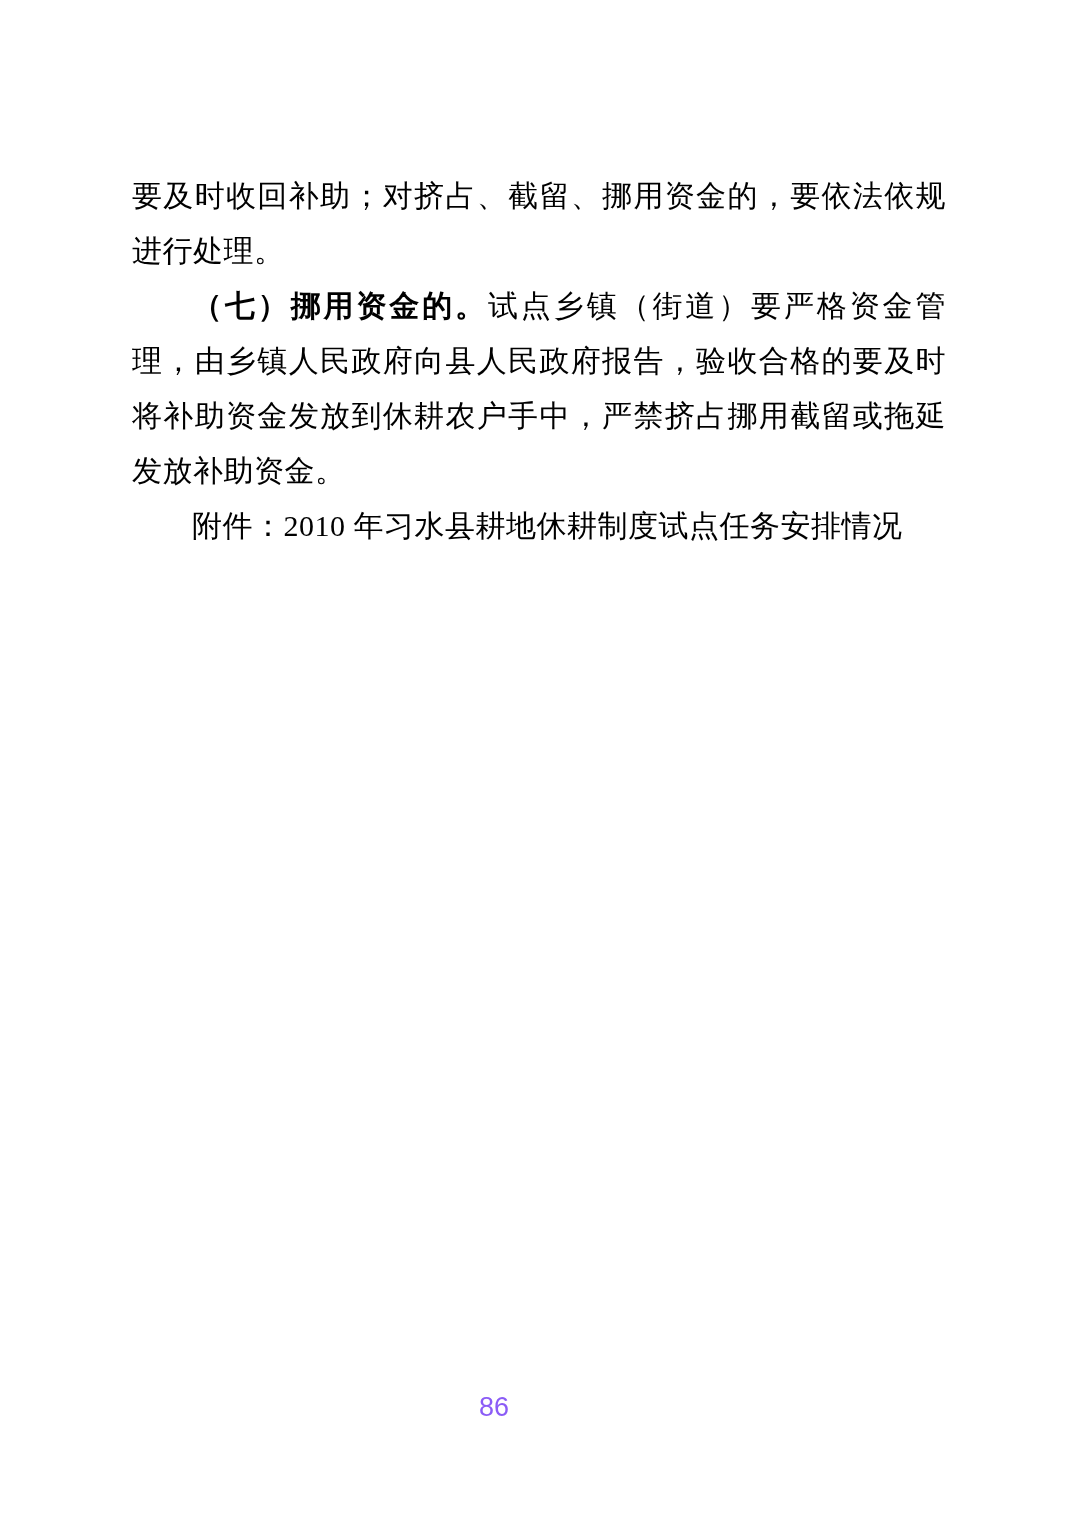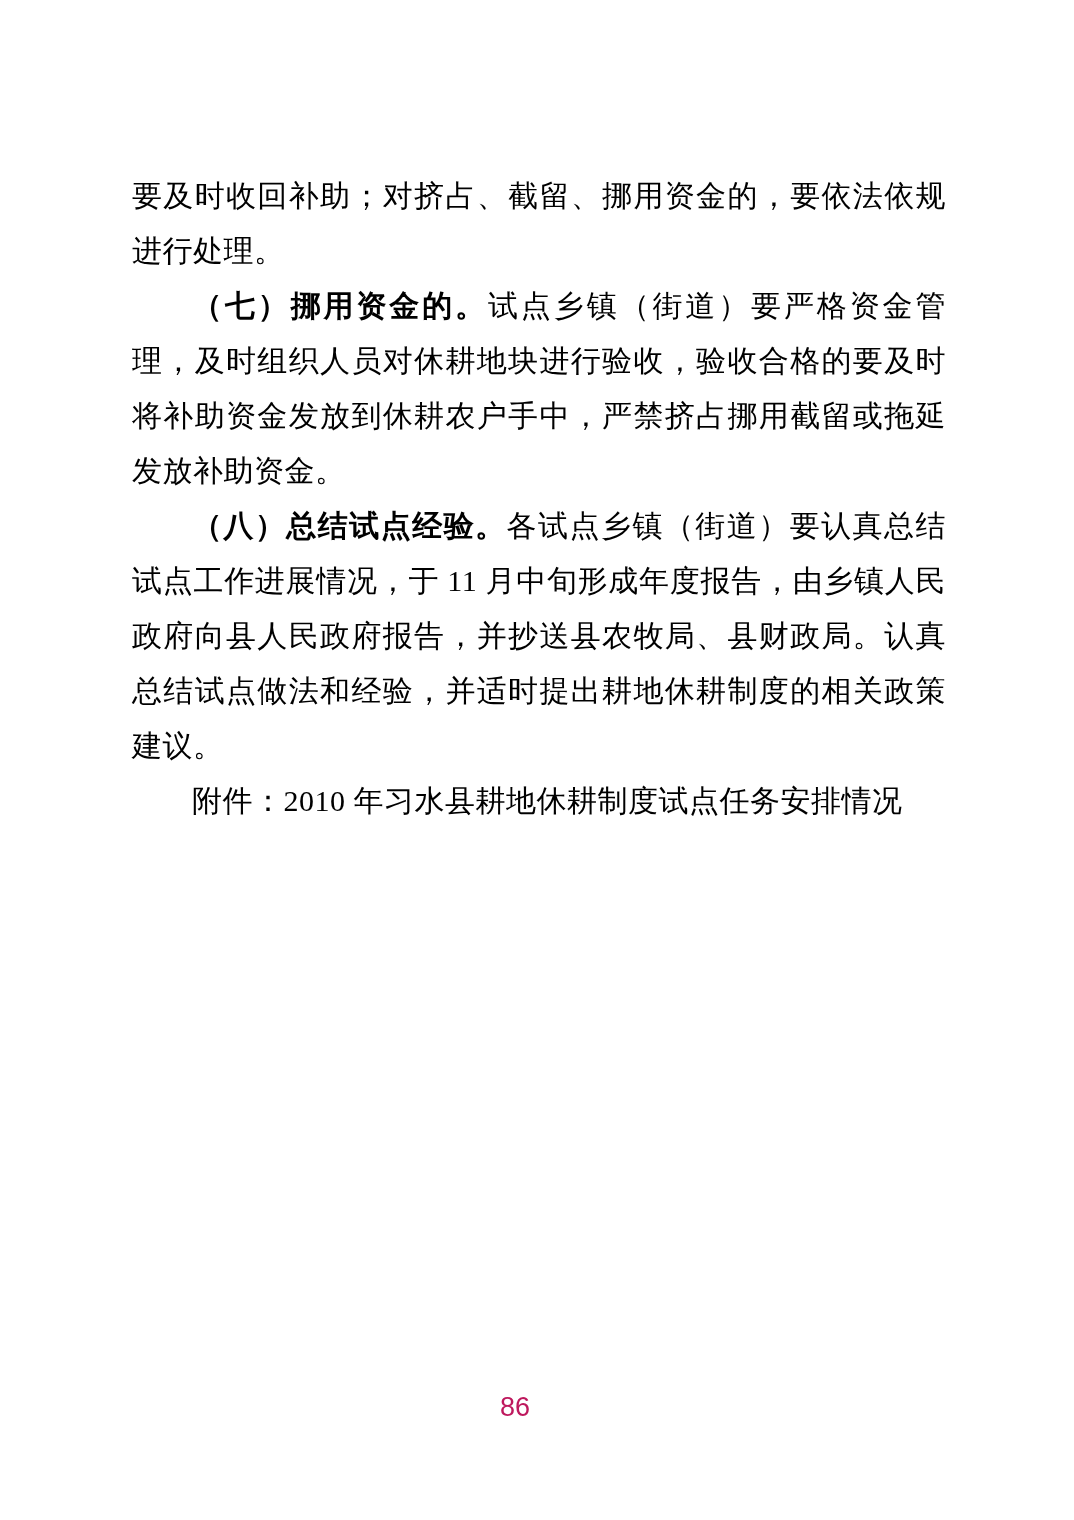--- a/index.html
+++ b/index.html
@@ -8,21 +8,20 @@
     background: #ffffff;
   }
   .page {
     position: relative;
     width: 988px;
     height: 1520px;
     background: #ffffff;
     color: #000000;
     font-family: "Liberation Serif", "DejaVu Serif", serif;
     overflow: hidden;
-    padding-left: 42px;
   }
   .content {
     position: absolute;
     left: 132px;
     top: 168px;
     width: 814px;
     font-size: 30px;
     line-height: 55px;
     text-align: justify;
     letter-spacing: 0.5px;
@@ -38,34 +37,33 @@
     font-weight: 700;
   }
   .page-number {
     position: absolute;
     top: 1392px;
     left: 0;
     width: 100%;
     text-align: center;
     font-size: 27px;
     font-family: "Liberation Sans", "DejaVu Sans", sans-serif;
-    color: #be185d;
+    color: #8b5cf6;
   }
 </style>
 </head>
 <body>
 
 <div class="page">
   <div class="content">
 
     <p class="para"><span>要及时收回补助；对挤占、截留、挪用资金的，要依法依规进行处理。</span></p>
 
 
-    <p class="para indent"><b class="lead">（七）挪用资金的。</b><span>试点乡镇（街道）要严格资金管理，及时组织人员对休耕地块进行验收，验收合格的要及时将补助资金发放到休耕农户手中，严禁挤占挪用截留或拖延发放补助资金。</span></p>
+    <p class="para indent"><b class="lead">（七）挪用资金的。</b><span>试点乡镇（街道）要严格资金管理，由乡镇人民政府向县人民政府报告，验收合格的要及时将补助资金发放到休耕农户手中，严禁挤占挪用截留或拖延发放补助资金。</span></p>
 
-    <p class="para indent"><b class="lead">（八）总结试点经验。</b><span>各试点乡镇（街道）要认真总结试点工作进展情况，于 11 月中旬形成年度报告，由乡镇人民政府向县人民政府报告，并抄送县农牧局、县财政局。认真总结试点做法和经验，并适时提出耕地休耕制度的相关政策建议。</span></p>
 
     <p class="para indent"><span>附件：2010 年习水县耕地休耕制度试点任务安排情况</span></p>
 
   </div>
 
   <div class="page-number">86</div>
 </div>
 
 </body></html>

